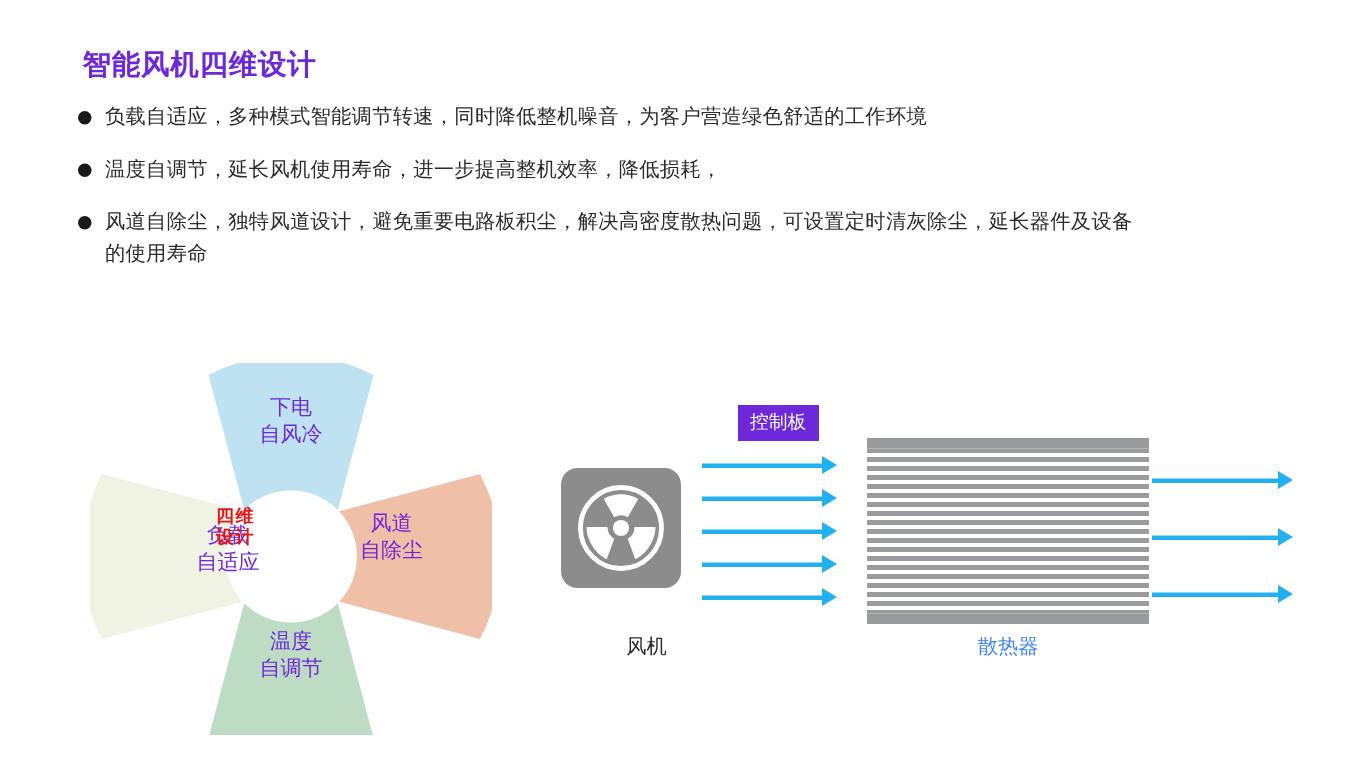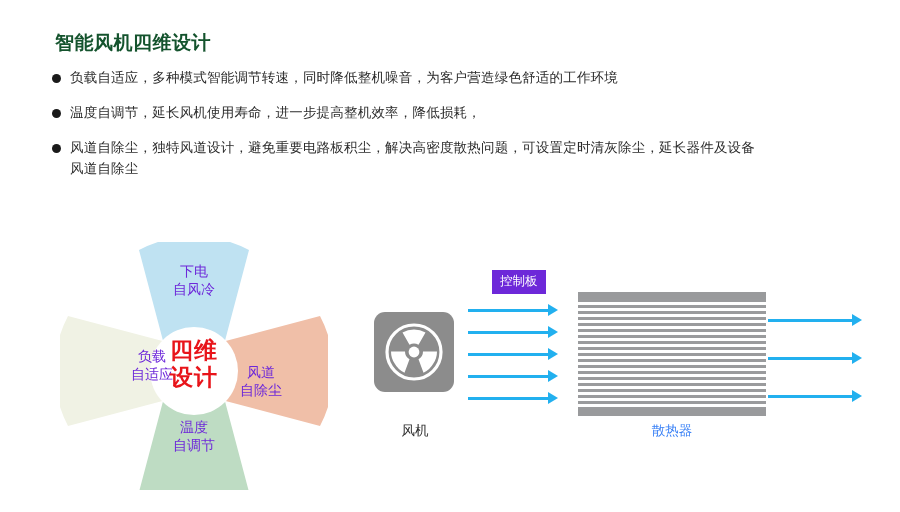--- a/index.html
+++ b/index.html
@@ -16,21 +16,21 @@
     color: #231f20;
   }
 
   
   #page-title {
     position: absolute;
     left: 55px;
     top: 30px;
     font-size: 19px;
     font-weight: bold;
-    color: #14532d;
+    color: #6d28d9;
     letter-spacing: 0.5px;
     white-space: nowrap;
   }
 
   
   #bullet-list {
     position: absolute;
     left: 52px;
     top: 68px;
     width: 830px;
@@ -71,30 +71,29 @@
   .petal-label {
     position: absolute;
     text-align: center;
     font-size: 14px;
     line-height: 1.32;
     color: #6d28d9;
     white-space: nowrap;
     pointer-events: none;
   }
   #petal-label-top    { left: 0;   top: 20px;  width: 268px; }
-  #petal-label-right  { left: 134px; top: 121px; width: 134px; }
+  #petal-label-right  { left: 134px; top: 97px; width: 134px; }
   #petal-label-bottom { left: 0;   top: 176px; width: 268px; }
   #petal-label-left   { left: 4px;   top: 105px; width: 128px; padding-left: 24px; }
   #petal-center-label {
     position: absolute;
     left: 84px;
     top: 95px;
     width: 100px;
-    text-align: center;
-    font-size: 23px;
+    font-size: 12px;
     font-weight: bold;
     line-height: 1.18;
     color: #e8141a;
     letter-spacing: 1px;
     pointer-events: none;
   }
 
   
   #airflow-diagram {
     position: absolute;
@@ -114,21 +113,21 @@
     background: #8c8c8c;
     border-radius: 11px;
   }
   #fan-icon {
     position: absolute;
     left: 10px;
     top: 10px;
   }
   #fan-label {
     position: absolute;
-    left: 0px;
+    left: 16px;
     top: 152px;
     width: 94px;
     text-align: center;
     font-size: 13.5px;
     color: #2b2b2b;
   }
 
   
   .arrow-group { position: absolute; }
   #arrows-mid  { left: 100px; top: 38px; }
@@ -219,21 +218,21 @@
     <span class="bullet-dot"></span>
     <span class="bullet-text">
       <span>温度自调节，延长风机使用寿命，进一步提高整机效率，降低损耗，</span>
     </span>
   </div>
 
   <div class="bullet-row">
     <span class="bullet-dot"></span>
     <span class="bullet-text">
       <span>风道自除尘，独特风道设计，避免重要电路板积尘，解决高密度散热问题，可设置定时清灰除尘，延长器件及设备</span>
-      <span class="cont">风道自除尘</span>
+      <span class="cont">的使用寿命</span>
     </span>
   </div>
 
 
 </div>
 
 <div id="petal-diagram">
   <svg id="petal-svg" width="268" height="248" viewBox="0 0 268 248">
 
     <path d="M 108.5 119.5 A 44 44 0 0 1 159.5 119.5 L 189 8 A 118 118 0 0 0 79 8 Z" fill="#bfe2f2"></path>

